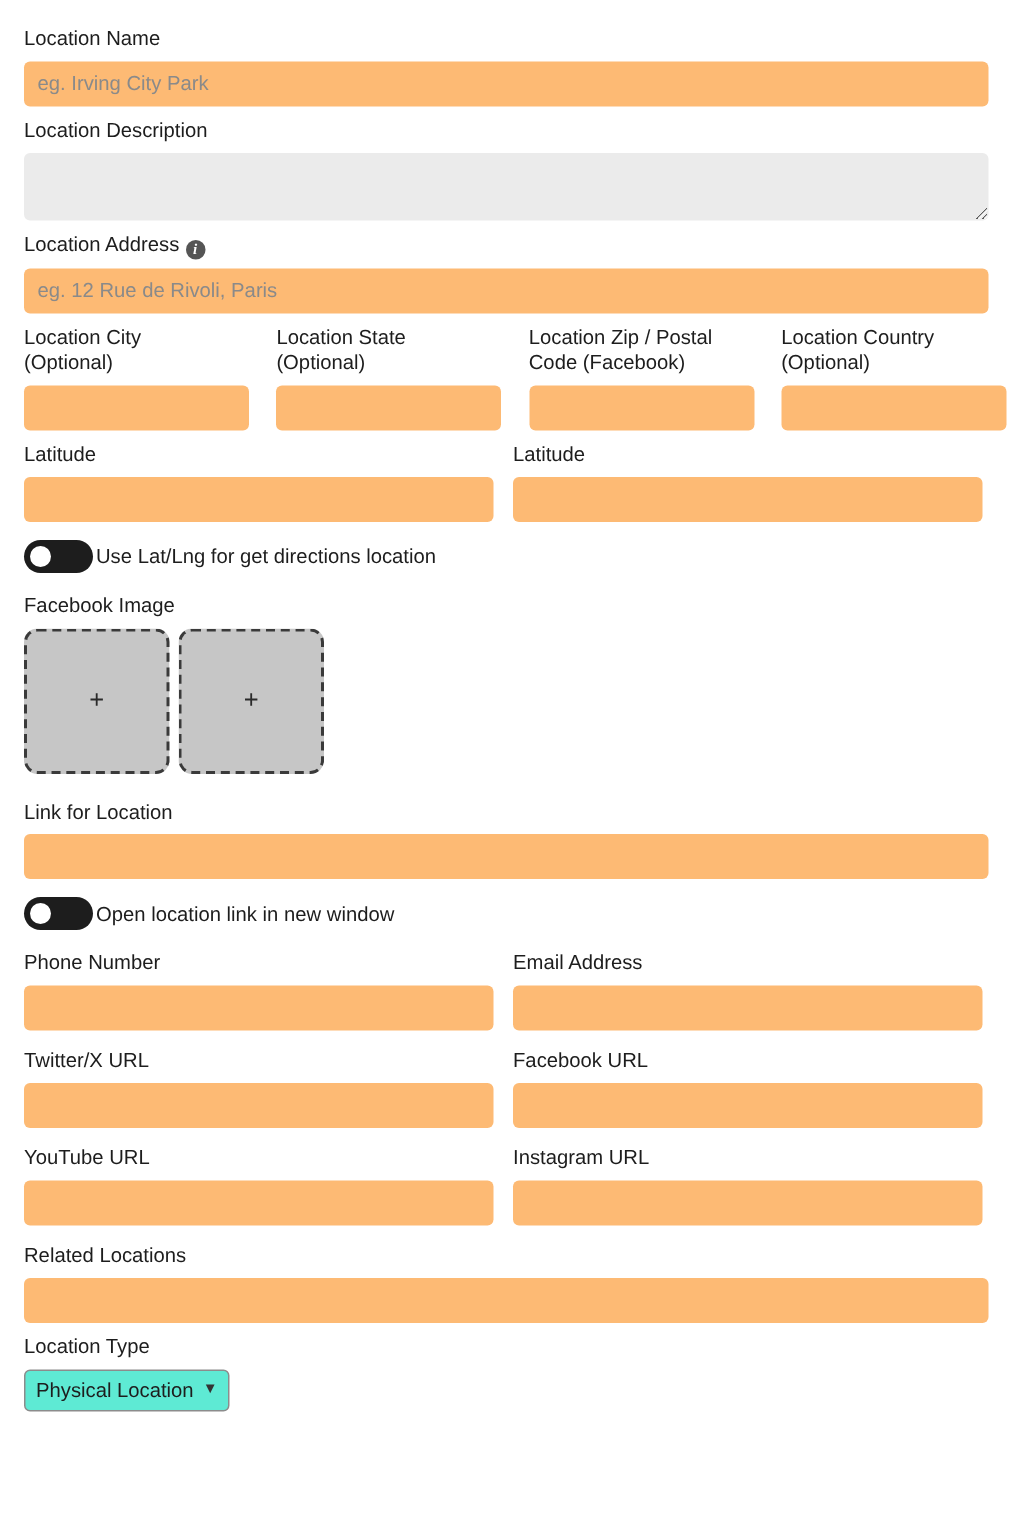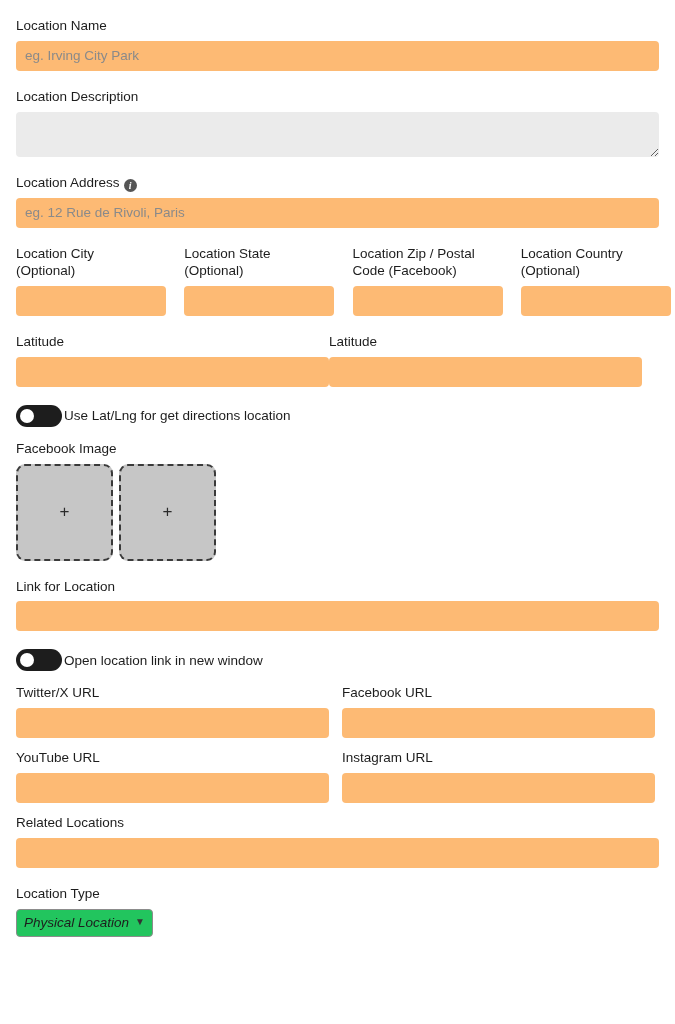--- a/index.html
+++ b/index.html
@@ -47,21 +47,21 @@
     background: #ebebeb;
     border: none;
     border-radius: 4px;
     padding: 7px 9px;
     font-family: "Liberation Sans", sans-serif;
     font-size: 13.5px;
     resize: vertical;
     outline: none;
     display: block;
   }
-  .group { margin-bottom: 18px; }
+  .group { margin-bottom: 8px; }
   .info-icon {
     display: inline-block;
     width: 13px;
     height: 13px;
     border-radius: 50%;
     background: #555;
     color: #fff;
     font-size: 10px;
     line-height: 13px;
     text-align: center;
@@ -75,21 +75,21 @@
   .addr-row { display: flex; gap: 30px; }
   .addr-col { flex: 1 1 0; min-width: 0; }
   .addr-col .label { min-height: 34px; }
   .addr-col .field { height: 30px; }
   .col-city .field { width: 150px; }
   .col-state .field { width: 150px; }
   .col-zip .field { width: 150px; }
   .col-country .field { width: 150px; }
 
   
-  .two-col { display: flex; }
+  .two-col { display: flex; gap: 13px; }
   .two-col > div { width: 313px; }
 
   
   .toggle-row {
     display: flex;
     align-items: center;
     margin: 12px 0 14px 0;
   }
   .toggle {
     width: 46px;
@@ -125,31 +125,30 @@
     font-size: 17px;
     color: #2a2a2a;
   }
 
   
   .contact-row { display: flex; gap: 13px; margin-bottom: 12px; }
   .contact-row > div { width: 313px; }
 
   select.select {
     height: 28px;
-    background: #22c55e;
+    background: #5eead4;
     border: 1px solid #8c8c8c;
     border-radius: 4px;
     padding: 0 22px 0 7px;
     font-family: "Liberation Sans", sans-serif;
     font-size: 13.5px;
     color: #1d1d1d;
     appearance: none;
     -webkit-appearance: none;
     outline: none;
-    font-style: italic;
   }
   .select-wrap { position: relative; display: inline-block; }
   .select-wrap .chev {
     position: absolute;
     right: 8px;
     top: 50%;
     transform: translateY(-60%);
     pointer-events: none;
     font-size: 10px;
     color: #333;
@@ -227,20 +226,30 @@
   <div class="group">
     <label class="label">Link for Location</label>
     <input class="field" type="text" placeholder="" style="">
   </div>
 
   <div class="toggle-row">
     <div class="toggle"></div>
     <span class="toggle-label">Open location link in new window</span>
   </div>
 
+  <div class="contact-row">
+    <div>
+      <label class="label">Phone Number</label>
+      <input class="field" type="text" placeholder="" style="">
+    </div>
+    <div>
+      <label class="label">Email Address</label>
+      <input class="field" type="text" placeholder="" style="">
+    </div>
+  </div>
 
   <div class="contact-row">
     <div>
       <label class="label">Twitter/X URL</label>
       <input class="field" type="text" placeholder="" style="">
     </div>
     <div>
       <label class="label">Facebook URL</label>
       <input class="field" type="text" placeholder="" style="">
     </div>

